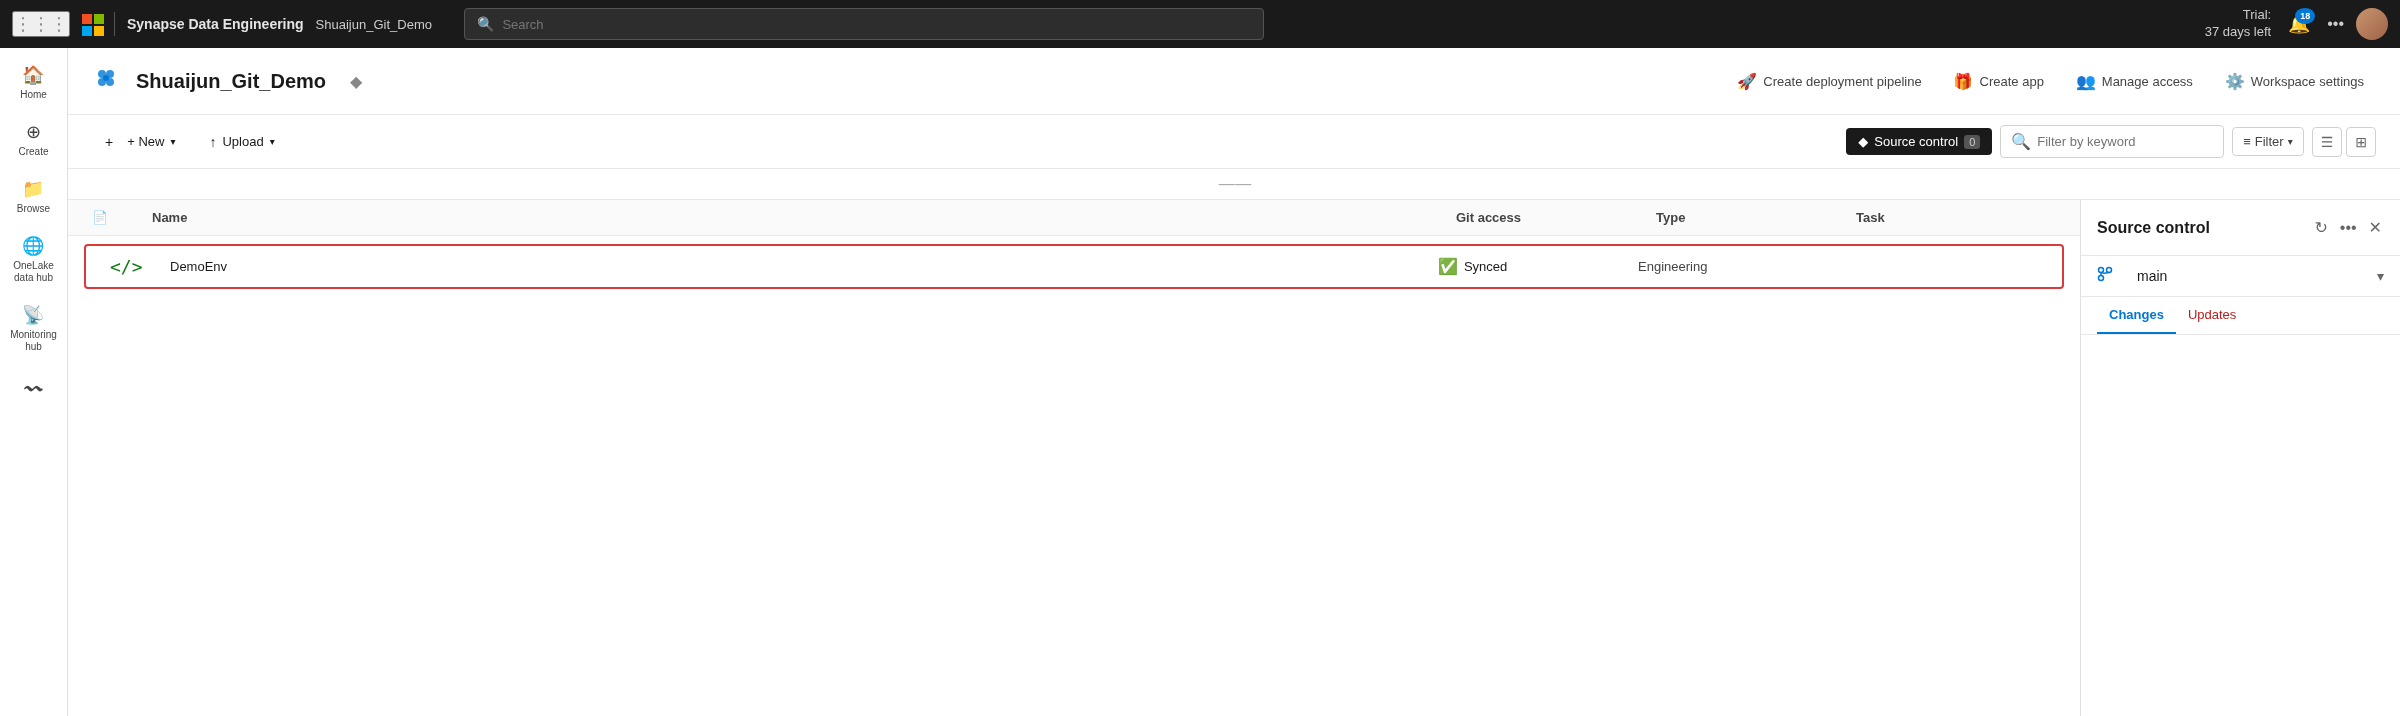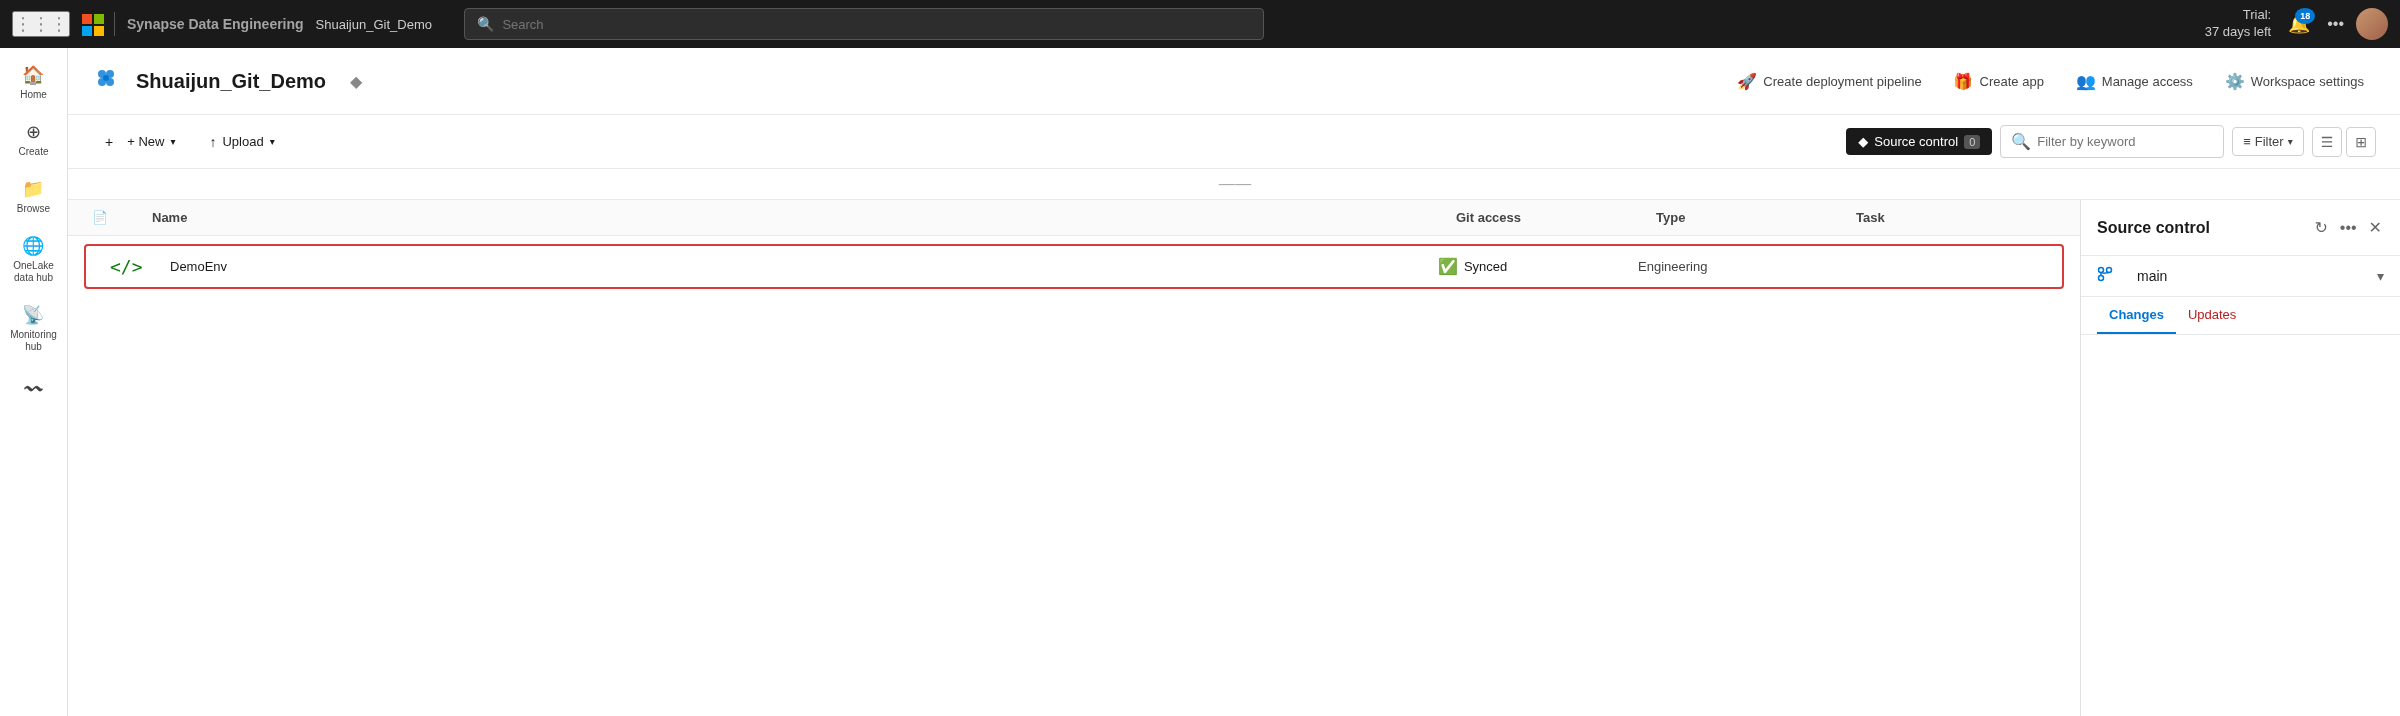--- a/index.html
+++ b/index.html
@@ -8,21 +8,21 @@
     
     .top-nav {
       display: flex; align-items: center; background: #1a1a1a; height: 48px;
       padding: 0 12px; gap: 12px; position: fixed; top: 0; left: 0; right: 0; z-index: 100;
     }
     .nav-dots { color: #888; font-size: 18px; cursor: pointer; }
     .ms-logo { display: flex; gap: 2px; }
     .ms-logo span { display: inline-block; width: 10px; height: 10px; }
     .ms-grid { display: grid; grid-template-columns: 1fr 1fr; gap: 2px; width: 20px; height: 20px; }
     .nav-divider { width: 1px; height: 24px; background: #555; }
-    .nav-app-name { color: #a3a3a3; font-size: 14px; font-weight: 600; white-space: nowrap; }
+    .nav-app-name { color: #e5e5e5; font-size: 14px; font-weight: 600; white-space: nowrap; }
     .nav-workspace { color: #ccc; font-size: 13px; }
     .nav-search {
       flex: 1; max-width: 800px; margin: 0 20px;
       background: #2d2d2d; border: 1px solid #555; border-radius: 4px;
       display: flex; align-items: center; padding: 0 12px; gap: 8px; height: 32px;
     }
     .nav-search input {
       background: transparent; border: none; outline: none; color: #ccc;
       font-size: 13px; flex: 1;
     }

